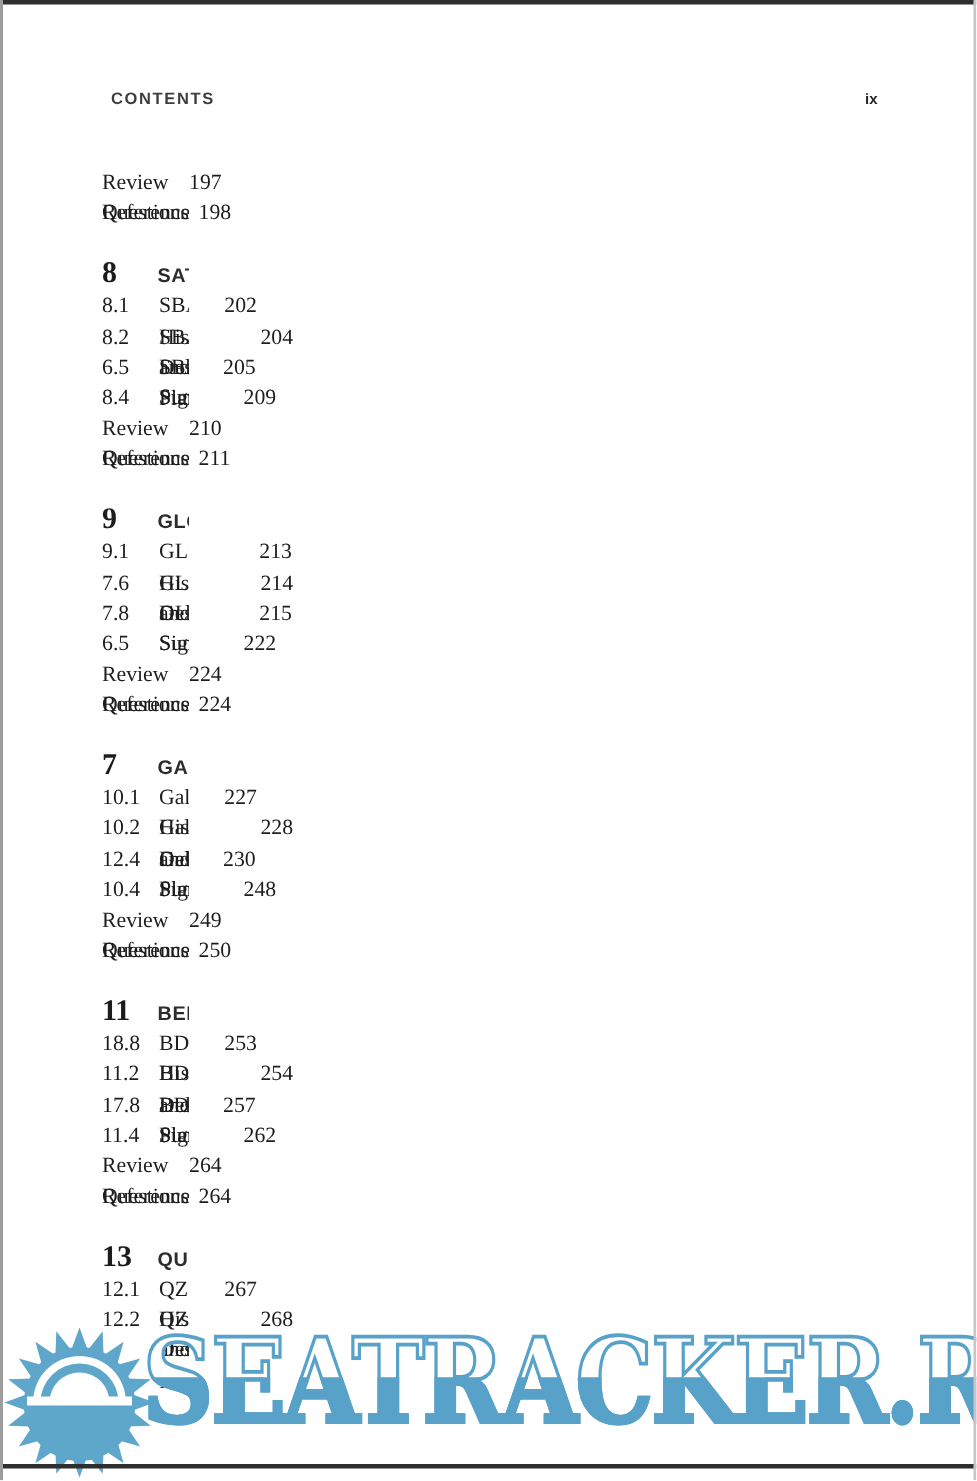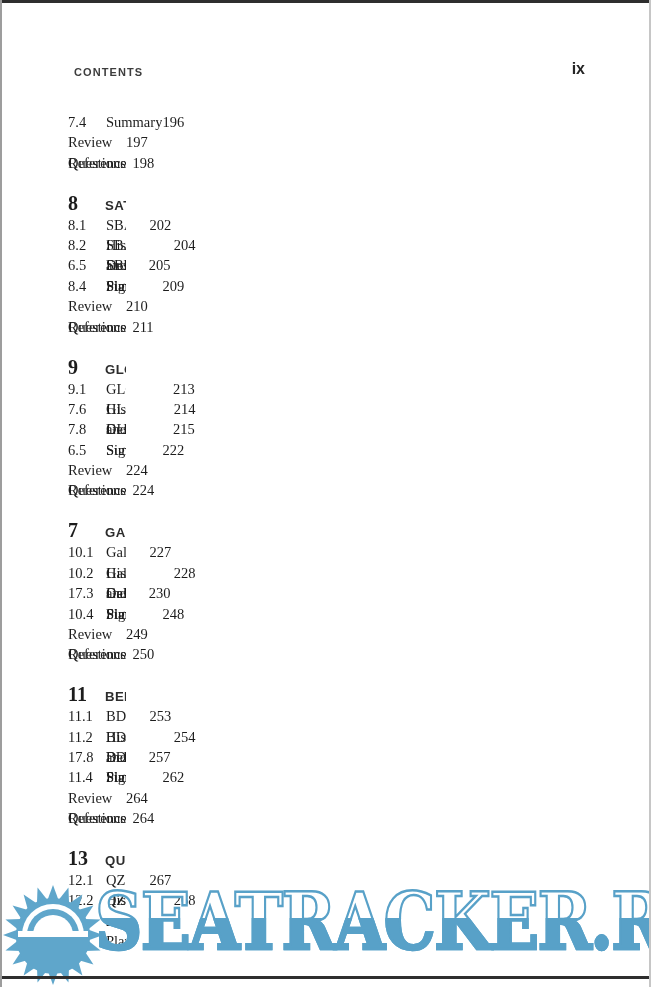--- a/index.html
+++ b/index.html
@@ -9,25 +9,25 @@
   }
   
   .edge-top    { position:absolute; left:0; top:0; width:100%; height:3px; background:#2e2e2e; }
   .edge-bottom { position:absolute; left:0; top:976px; width:100%; height:3px; background:#2e2e2e; }
   .edge-left   { position:absolute; left:0; top:0; width:2px; height:100%; background:#9d9d9d; }
   .edge-right  { position:absolute; right:0; top:0; width:2px; height:100%; background:#c6c6c6; }
 
   
   .runhead {
     position:absolute; left:74px; top:60px; width:511px;
-    display:flex; justify-content:space-between; align-items:flex-end;
+    display:flex; justify-content:space-between; align-items:center;
     font-family:"Liberation Sans", sans-serif; font-weight:bold;
   }
   .runhead .left  { font-size:11px; letter-spacing:1.1px; color:#3d3d3d; }
-  .runhead .right { font-size:16px; color:#262626; }
+  .runhead .right { font-size:10px; color:#262626; }
 
   
   .toc { position:absolute; left:68px; top:112px; width:517px; color:#1d1d1d; font-size:14.5px; }
   .row { display:flex; align-items:baseline; height:20.4px; line-height:20.4px; }
   .row .num   { flex:none; width:38px; }
   .row .title { flex:1; }
   .row .page  { flex:none; }
 
   .chapter { margin-top:18.5px; }
   .ch-head { display:flex; align-items:baseline; height:23px; line-height:23px; }
@@ -62,25 +62,20 @@
 
 <div class="page">
 
   <div class="runhead">
     <span class="left">CONTENTS</span>
     <span class="right">ix</span>
   </div>
 
   <div class="toc">
     <div id="front-rows">
-        <div class="row">
-          <span class="num">7.4</span>
-          <span class="title">Summary</span>
-          <span class="page">196</span>
-        </div>
         <div class="row no-num">
           <span class="title">Review Questions</span>
           <span class="page">197</span>
         </div>
         <div class="row no-num">
           <span class="title">References</span>
           <span class="page">198</span>
         </div>
       </div>
     <div id="chapter-list">
@@ -164,21 +159,21 @@
             <span class="num">10.1</span>
             <span class="title">Galileo History and Plans</span>
             <span class="page">227</span>
           </div>
           <div class="row">
             <span class="num">10.2</span>
             <span class="title">Galileo Description</span>
             <span class="page">228</span>
           </div>
           <div class="row">
-            <span class="num">17.3</span>
+            <span class="num">12.4</span>
             <span class="title">Galileo Signals</span>
             <span class="page">230</span>
           </div>
           <div class="row">
             <span class="num">10.4</span>
             <span class="title">Summary</span>
             <span class="page">248</span>
           </div>
           <div class="row no-num">
             <span class="title">Review Questions</span>
@@ -189,21 +184,21 @@
             <span class="page">250</span>
           </div>
         </section>
         <section class="chapter">
           <div class="ch-head">
             <span class="ch-num">11</span>
             <span class="ch-title">BEIDOU SYSTEM</span>
             <span class="ch-page">252</span>
           </div>
           <div class="row">
-            <span class="num">11.1</span>
+            <span class="num">18.8</span>
             <span class="title">BDS History and Plans</span>
             <span class="page">253</span>
           </div>
           <div class="row">
             <span class="num">11.2</span>
             <span class="title">BDS Description</span>
             <span class="page">254</span>
           </div>
           <div class="row">
             <span class="num">17.8</span>

